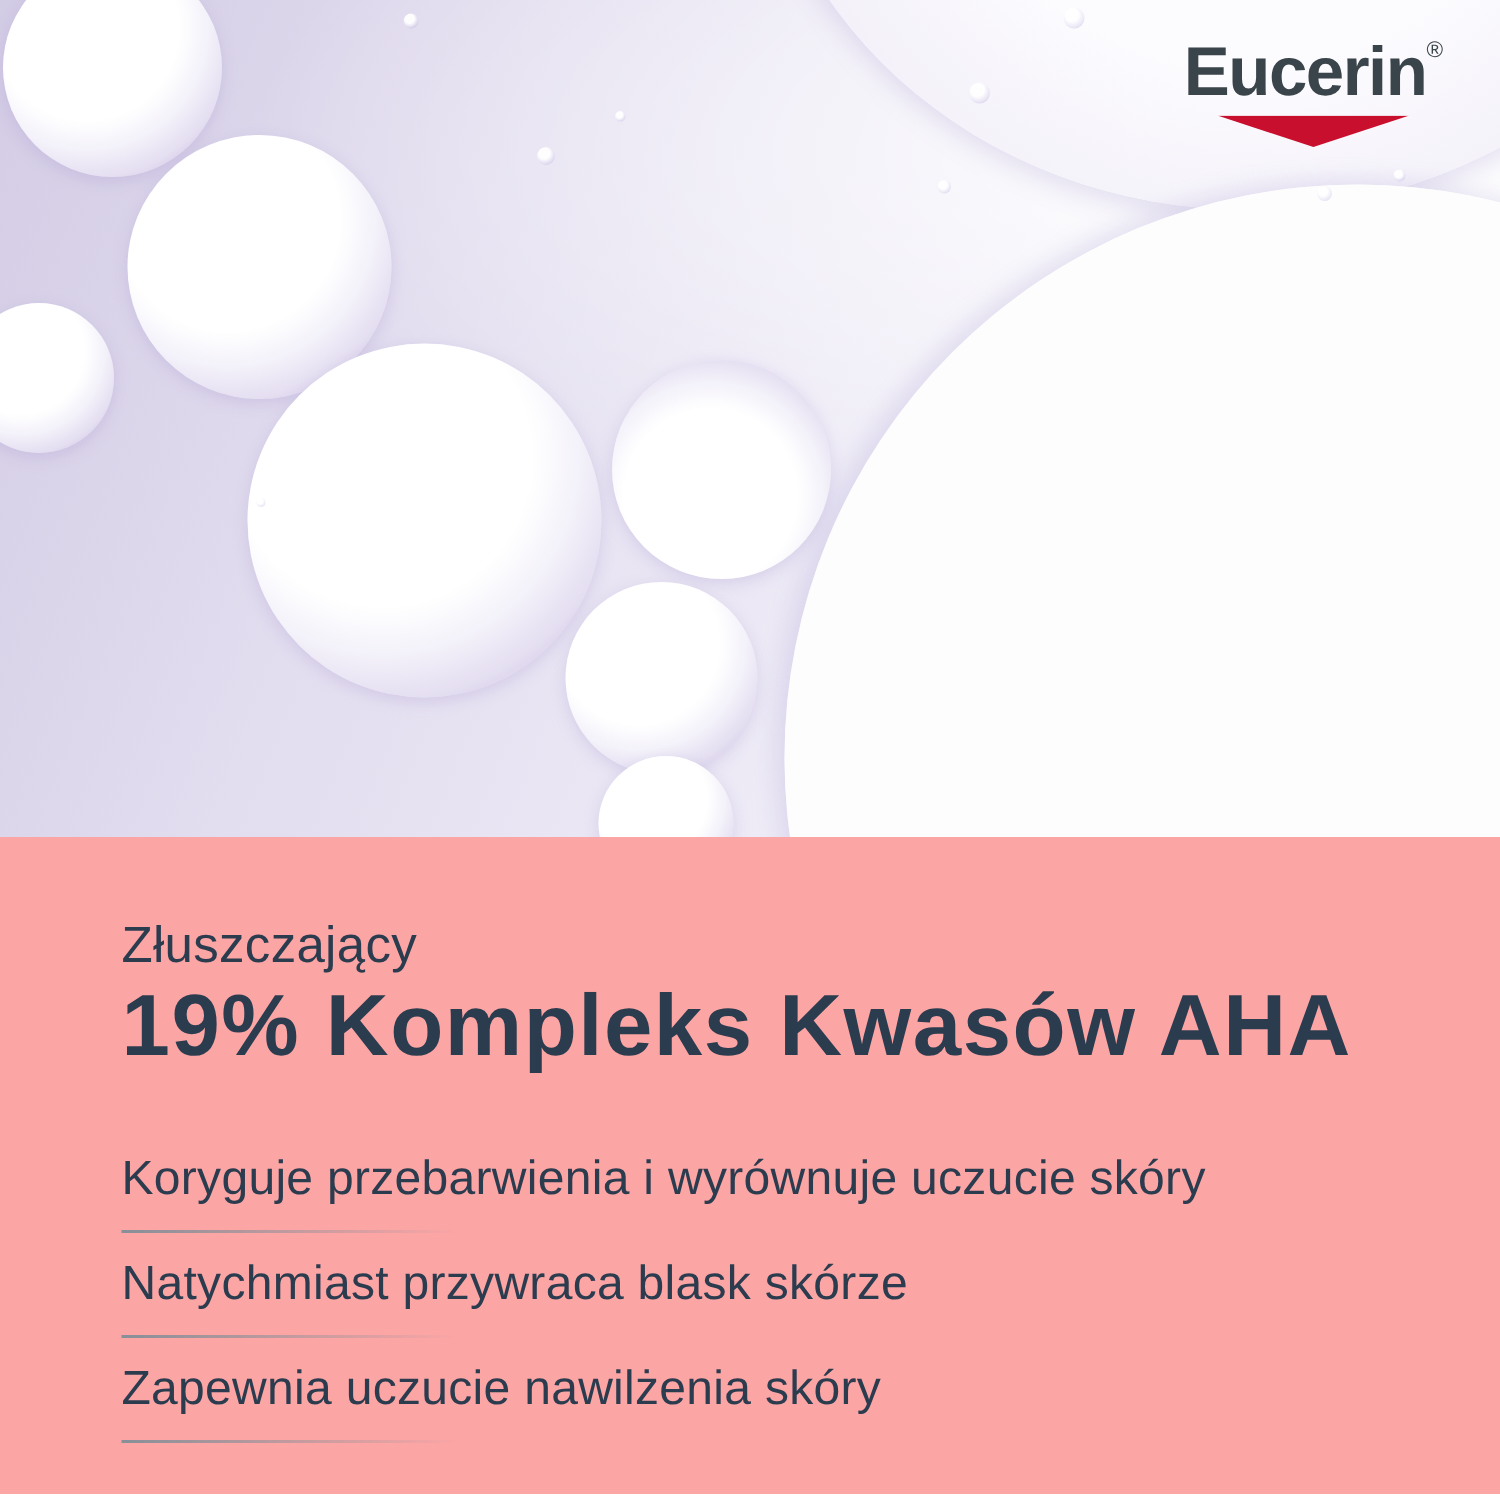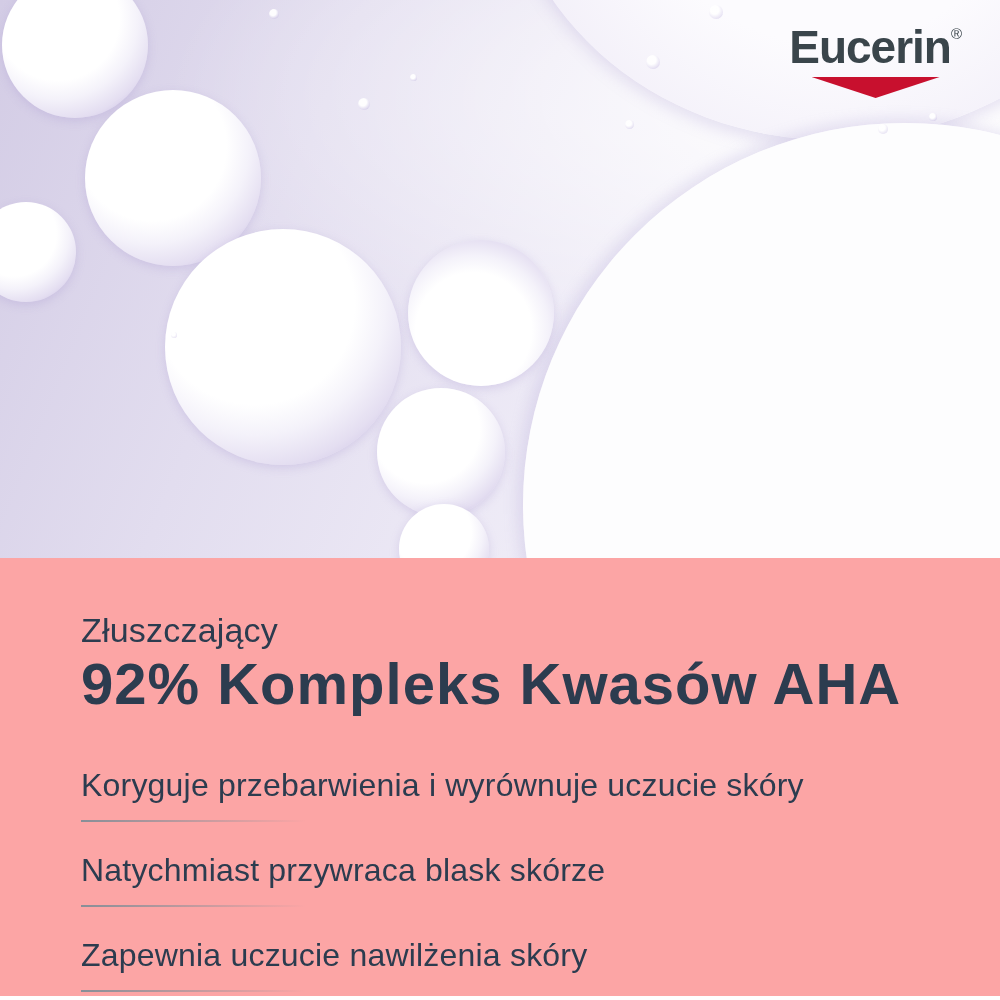--- a/index.html
+++ b/index.html
@@ -157,21 +157,21 @@
   }
   .title {
     margin-top: 6px;
     font-size: 58px;
     font-weight: 700;
     line-height: 1.0;
     letter-spacing: 1px;
     white-space: nowrap;
   }
   .benefits { margin-top: 54px; }
-  .benefit + .benefit { margin-top: 30px; }
+  .benefit + .benefit { margin-top: 15px; }
   .benefit-text {
     font-size: 32px;
     font-weight: 400;
     line-height: 37px;
     letter-spacing: 0.2px;
   }
   .divider {
     margin-top: 16px;
     width: 225px;
     height: 2px;
@@ -206,21 +206,21 @@
     <div class="droplet d9"></div>
 
     <div class="logo">
       <div class="logo-text"><span>Eucerin</span><sup>®</sup></div>
       <div class="logo-triangle"></div>
     </div>
   </div>
 
   <div class="content">
     <div class="eyebrow">Złuszczający</div>
-    <h1 class="title">92% Kompleks Kwasów AHA</h1>
+    <h1 class="title">19% Kompleks Kwasów AHA</h1>
 
     <div class="benefits">
       <div class="benefit">
         <div class="benefit-text">Koryguje przebarwienia i wyrównuje uczucie skóry</div>
         <div class="divider"></div>
       </div>
       <div class="benefit">
         <div class="benefit-text">Natychmiast przywraca blask skórze</div>
         <div class="divider"></div>
       </div>

